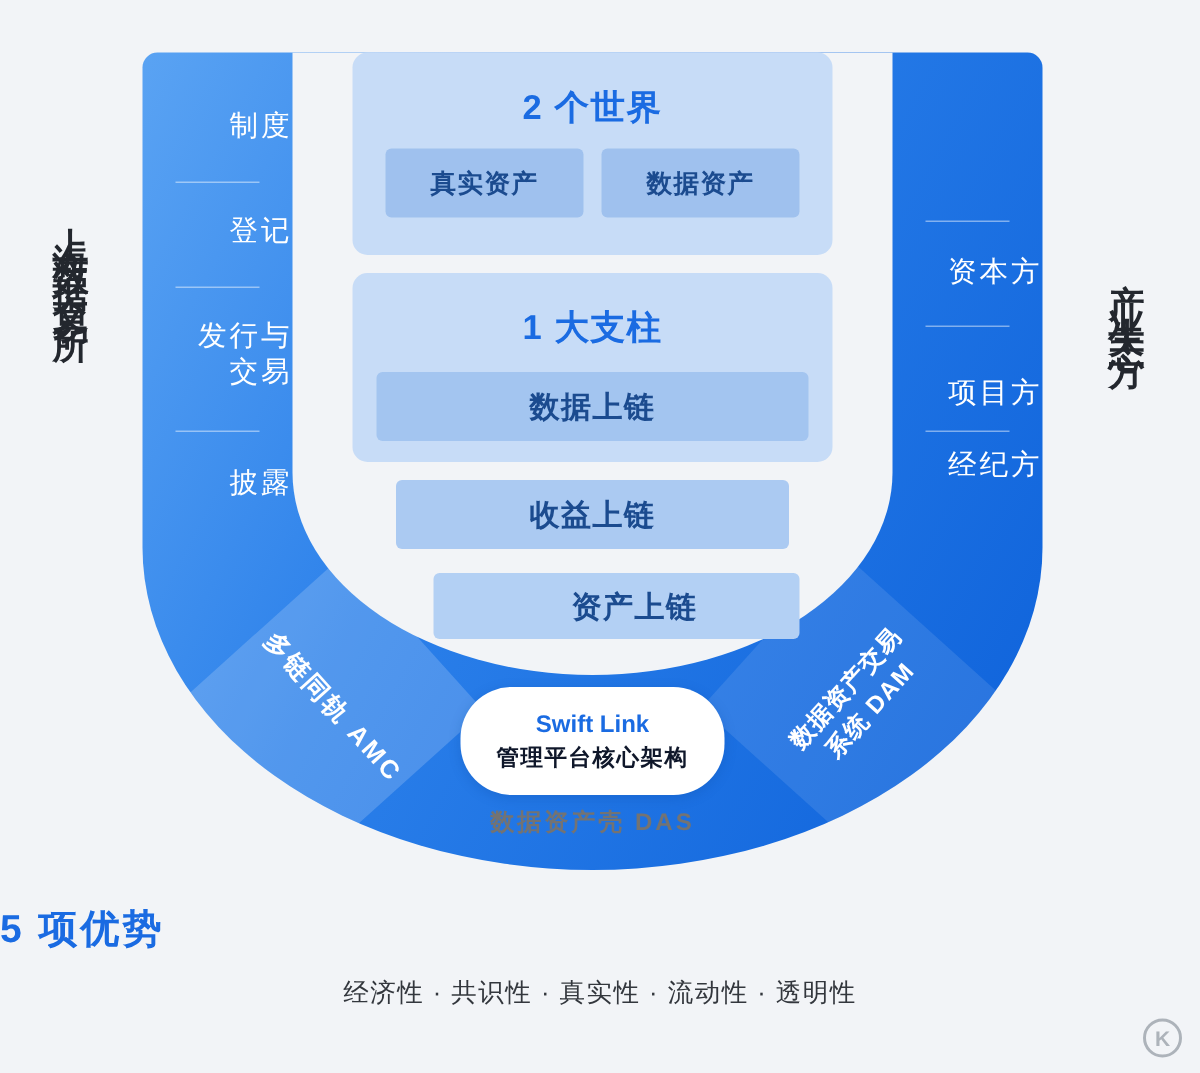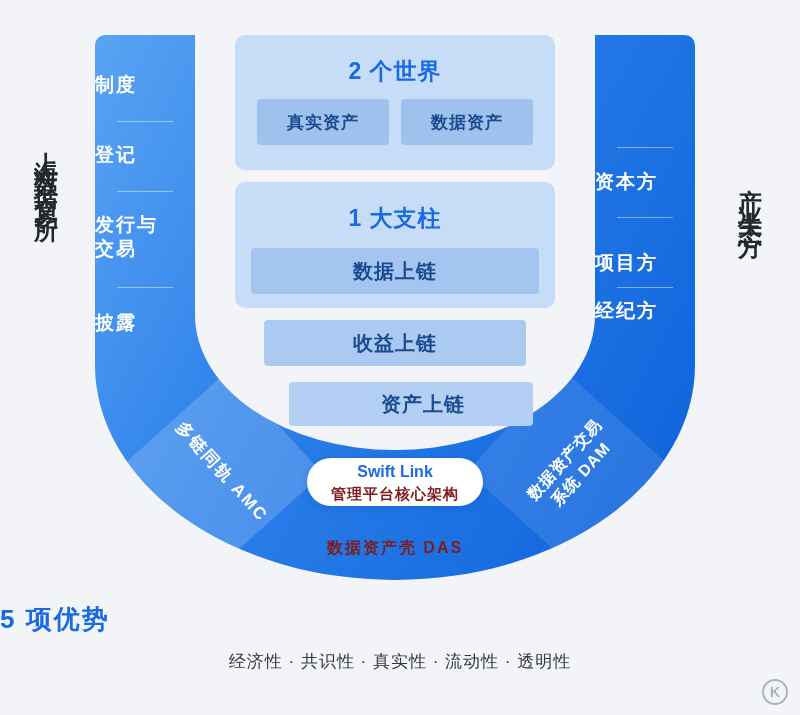--- a/index.html
+++ b/index.html
@@ -56,24 +56,24 @@
     position: absolute;
     top: 35px;
     width: 100px;
     height: 380px;
   }
   .col-left  { left: 95px; }
   .col-right { left: 595px; }
   .col-item {
     position: absolute;
     left: 0; width: 100%;
-    text-align: left;
+    text-align: right;
     color: #ffffff;
     font-size: 19px;
-    font-weight: 700;
+    font-weight: 400;
     letter-spacing: 2px;
     line-height: 24px;
     white-space: pre-line;
   }
   .col-sep {
     position: absolute;
     left: 22px;
     width: 56px; height: 1px;
     background: rgba(255,255,255,0.45);
   }
@@ -143,35 +143,35 @@
     left: 488px; top: 445px;
     width: 170px;
     font-size: 16px;
     line-height: 22px;
     letter-spacing: 1px;
     transform: rotate(-48deg);
   }
   .hub {
     position: absolute;
     left: 307px; top: 458px;
-    width: 176px; height: 48px;
+    width: 176px; height: 72px;
     background: #ffffff;
     border-radius: 34px;
     display: flex; flex-direction: column;
     align-items: center; justify-content: center;
     box-shadow: 0 2px 8px rgba(10, 70, 160, 0.25);
   }
   .hub-line1 { color: #1a6be2; font-size: 16px; font-weight: 700; line-height: 22px; }
-  .hub-line2 { color: #7f1d1d; font-size: 15px; font-weight: 700; line-height: 21px; letter-spacing: 1px; }
+  .hub-line2 { color: #0f172a; font-size: 15px; font-weight: 700; line-height: 21px; letter-spacing: 1px; }
   .band-label {
     position: absolute;
     left: 295px; top: 538px;
     width: 200px;
     text-align: center;
-    color: #7f1d1d;
+    color: #737373;
     font-size: 16px;
     font-weight: 700;
     letter-spacing: 2px;
   }
 
   
   .adv-title {
     position: absolute;
     left: 0; right: 0; top: 602px;
     text-align: left;

